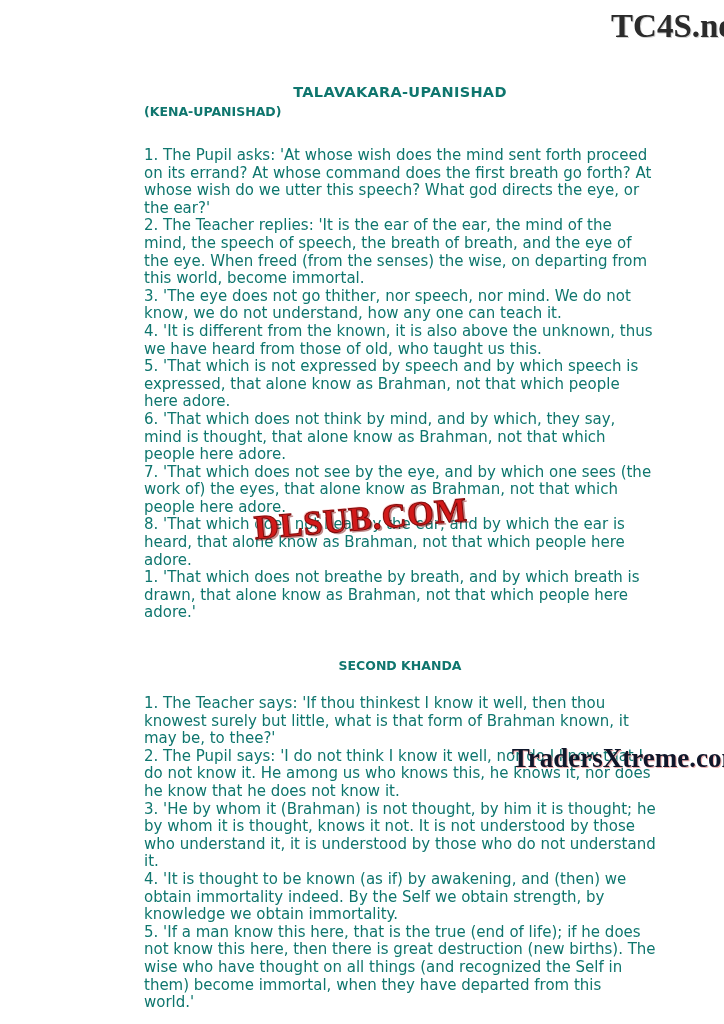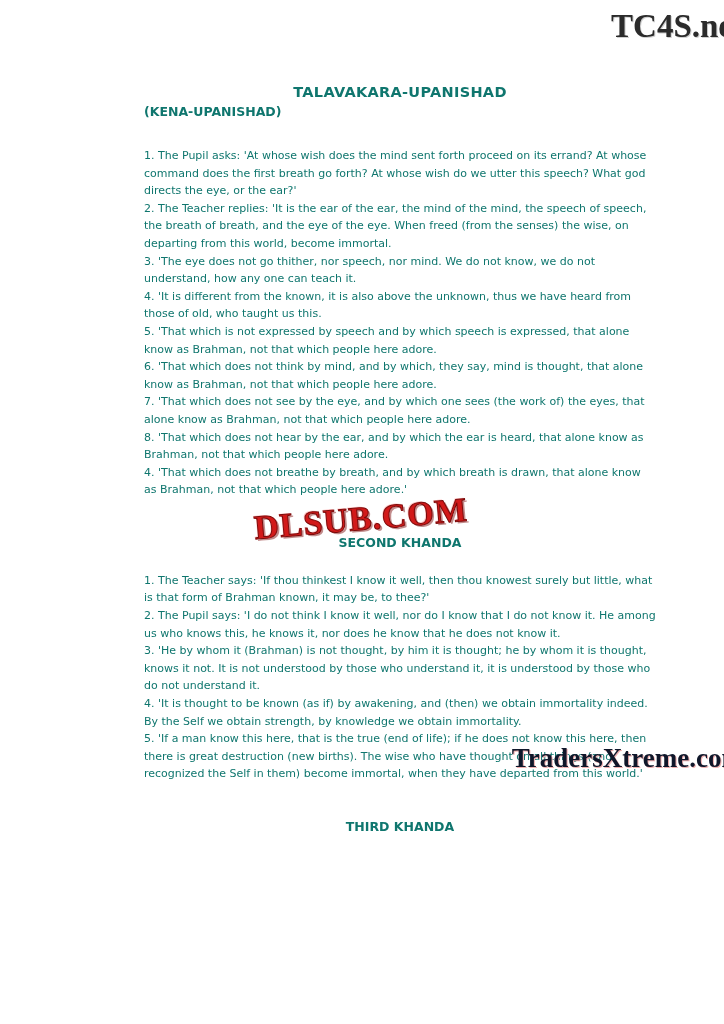--- a/index.html
+++ b/index.html
@@ -88,21 +88,21 @@
   .khanda {
     text-align: center;
     font-weight: bold;
     font-size: 12.5px;
     margin: 0 0 22px 0;
   }
   .khanda.spaced-top {
     margin-top: 36px;
   }
   .para {
-    font-size: 11px;
+    font-size: 15px;
     line-height: 17.6px;
     margin: 0;
     text-align: left;
   }
   .block {
     margin-bottom: 0;
   }
 </style>
 </head>
 <body>
@@ -119,21 +119,21 @@
 
     <div class="block">
       <p class="para">1. The Pupil asks: 'At whose wish does the mind sent forth proceed on its errand? At whose command does the first breath go forth? At whose wish do we utter this speech? What god directs the eye, or the ear?'</p>
       <p class="para">2. The Teacher replies: 'It is the ear of the ear, the mind of the mind, the speech of speech, the breath of breath, and the eye of the eye. When freed (from the senses) the wise, on departing from this world, become immortal.</p>
       <p class="para">3. 'The eye does not go thither, nor speech, nor mind. We do not know, we do not understand, how any one can teach it.</p>
       <p class="para">4. 'It is different from the known, it is also above the unknown, thus we have heard from those of old, who taught us this.</p>
       <p class="para">5. 'That which is not expressed by speech and by which speech is expressed, that alone know as Brahman, not that which people here adore.</p>
       <p class="para">6. 'That which does not think by mind, and by which, they say, mind is thought, that alone know as Brahman, not that which people here adore.</p>
       <p class="para">7. 'That which does not see by the eye, and by which one sees (the work of) the eyes, that alone know as Brahman, not that which people here adore.</p>
       <p class="para">8. 'That which does not hear by the ear, and by which the ear is heard, that alone know as Brahman, not that which people here adore.</p>
-      <p class="para">4. 'That which does not breathe by breath, and by which breath is drawn, that alone know as Brahman, not that which people here adore.'</p>
+      <p class="para">1. 'That which does not breathe by breath, and by which breath is drawn, that alone know as Brahman, not that which people here adore.'</p>
     </div>
 
     <h3 class="khanda spaced-top">SECOND KHANDA</h3>
 
     <div class="block">
       <p class="para">1. The Teacher says: 'If thou thinkest I know it well, then thou knowest surely but little, what is that form of Brahman known, it may be, to thee?'</p>
       <p class="para">2. The Pupil says: 'I do not think I know it well, nor do I know that I do not know it. He among us who knows this, he knows it, nor does he know that he does not know it.</p>
       <p class="para">3. 'He by whom it (Brahman) is not thought, by him it is thought; he by whom it is thought, knows it not. It is not understood by those who understand it, it is understood by those who do not understand it.</p>
       <p class="para">4. 'It is thought to be known (as if) by awakening, and (then) we obtain immortality indeed. By the Self we obtain strength, by knowledge we obtain immortality.</p>
       <p class="para">5. 'If a man know this here, that is the true (end of life); if he does not know this here, then there is great destruction (new births). The wise who have thought on all things (and recognized the Self in them) become immortal, when they have departed from this world.'</p>

